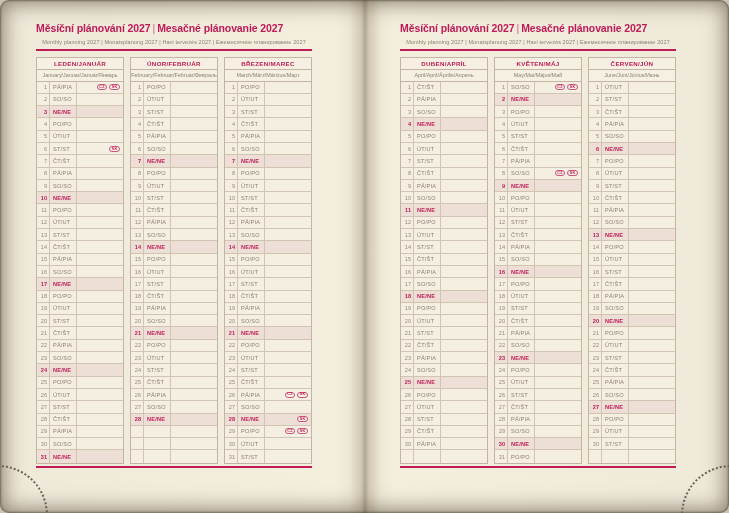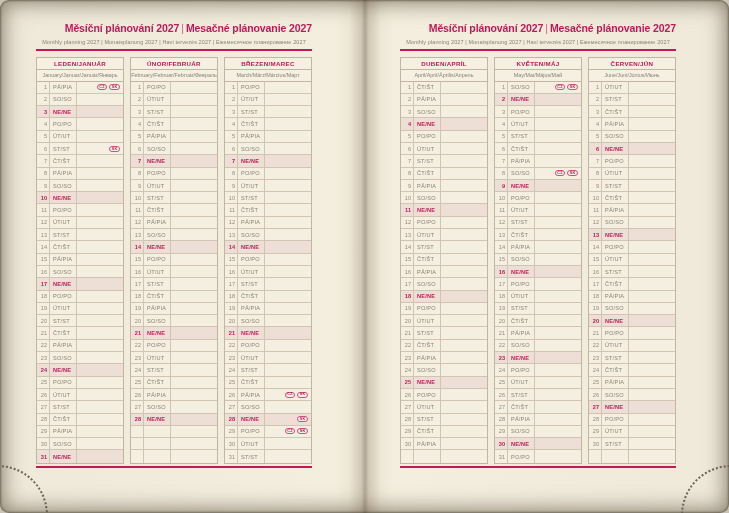--- a/index.html
+++ b/index.html
@@ -7,21 +7,21 @@
   .spread{position:relative;width:729px;height:513px;border-radius:9px;overflow:hidden;
     background:linear-gradient(90deg,#efe9da 0%,#f3eede 46%,#e6dfcd 50%,#f3eede 54%,#efe9da 100%);
     box-shadow:inset 0 0 18px 3px rgba(74,62,45,.45), inset 0 0 2px 1px rgba(40,35,25,.5);}
   .vignette{position:absolute;inset:0;pointer-events:none;border-radius:9px;
     box-shadow:inset 0 0 26px 2px rgba(90,75,55,.28);}
   .gutter{position:absolute;left:349px;top:0;width:32px;height:513px;pointer-events:none;
     background:linear-gradient(90deg,rgba(110,88,60,0) 0%,rgba(110,88,60,.18) 38%,rgba(70,55,38,.34) 50%,rgba(110,88,60,.18) 62%,rgba(110,88,60,0) 100%);}
   .page{position:absolute;top:0;height:513px;box-sizing:border-box;padding-top:22px;}
   .page.left{left:12px;width:340px;padding-left:24px;padding-right:40px;}
   .page.right{left:377px;width:340px;padding-left:23px;padding-right:41px;}
-  .title{margin:0;text-align:right;font-size:10.5px;line-height:13px;font-weight:bold;
+  .title{margin:0;text-align:left;font-size:10.5px;line-height:13px;font-weight:bold;
     color:#c01b57;letter-spacing:-0.1px;white-space:nowrap;}
   .title .sep{font-weight:normal;color:#d0608b;padding:0 2px;}
   .subtitle{margin-top:3px;text-align:center;font-size:5.5px;line-height:8px;color:#8b8174;
     white-space:nowrap;letter-spacing:0.1px;}
   .title-rule{margin-top:3px;height:1.5px;background:#c01b57;}
   .months{display:flex;gap:6px;margin-top:6px;}
   .month{flex:1;min-width:0;}
   .m-title{box-sizing:border-box;height:13px;line-height:11.5px;border:1px solid #c3b4a3;
     background:#f6f0e2;color:#c01b57;font-weight:bold;font-size:6.2px;text-align:center;
     letter-spacing:0.3px;white-space:nowrap;}

